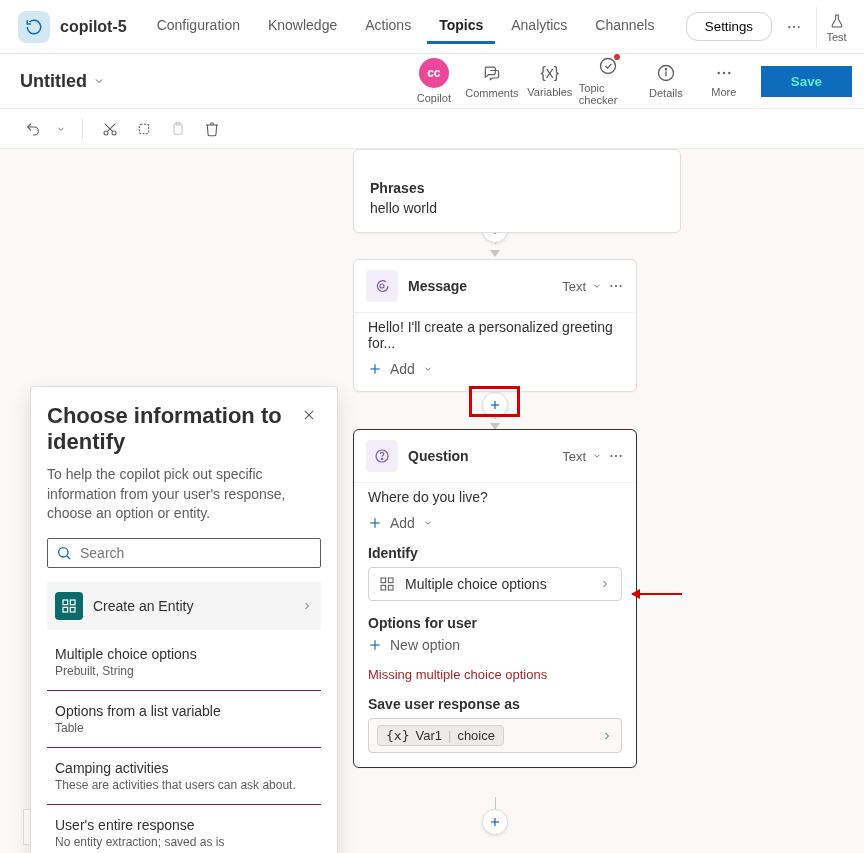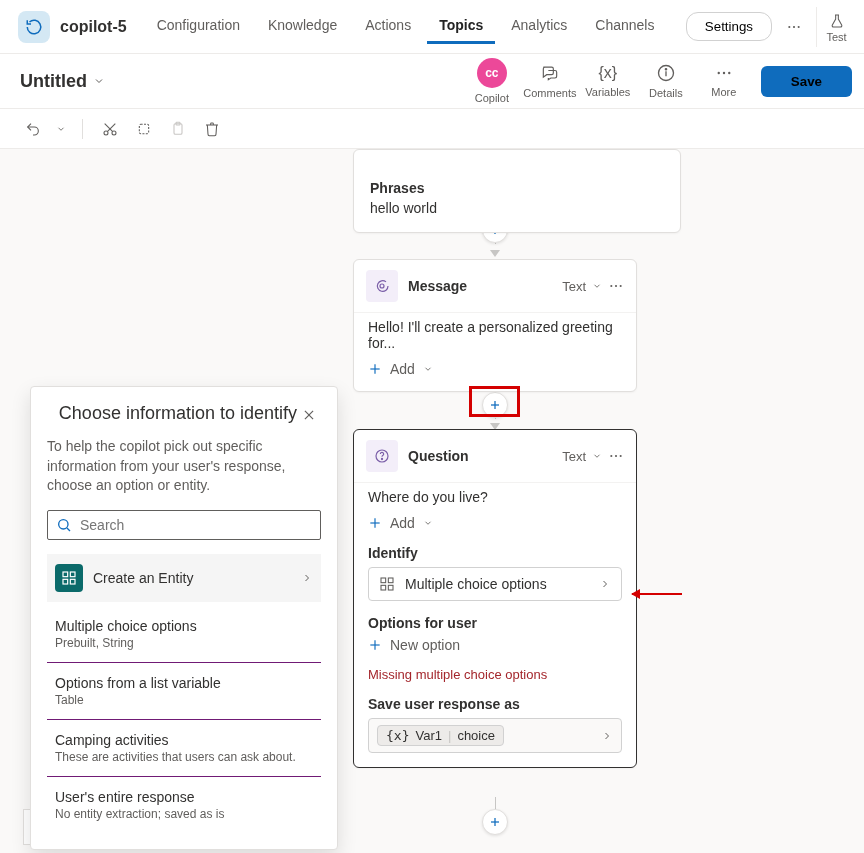--- a/index.html
+++ b/index.html
@@ -14,21 +14,21 @@
   .topbar-right { margin-left:auto; display:flex; align-items:center; gap:4px; }
   .btn { border:1px solid #d1d1d1; background:#fff; padding: 6px 18px; border-radius:12px; cursor:pointer; }
   .iconbtn { width:36px; height:36px; display:flex; align-items:center; justify-content:center; cursor:pointer; color:#605e5c; }
   .iconbtn-col { display:flex; flex-direction:column; align-items:center; justify-content:center; width:40px; cursor:pointer; color:#605e5c; font-size:11px; gap:2px; }
   
   .subbar { display:flex; align-items:center; height:55px; border-bottom:1px solid #edebe9; padding: 0 12px 0 20px; }
   .doc-title { font-size:18px; font-weight:600; display:flex; align-items:center; gap:6px; cursor:pointer; }
   .sub-right { margin-left:auto; display:flex; align-items:center; gap: 0; }
   .sub-icon { display:flex; flex-direction:column; align-items:center; justify-content:center; width:58px; cursor:pointer; color:#605e5c; font-size:11px; gap:4px; padding:4px 0;}
   .avatar { width:30px; height:30px; border-radius:50%; background:#ec4899; color:#fff; display:flex; align-items:center; justify-content:center; font-size:12px; font-weight:600; }
-  .save-btn { background:#0f6cbd; color:#000000; border:none; padding: 8px 30px; border-radius:6px; font-weight:600; cursor:pointer; margin-left:8px; }
+  .save-btn { background:#0f6cbd; color:#5eead4; border:none; padding: 8px 30px; border-radius:0; font-weight:600; cursor:pointer; margin-left:8px; }
   
   .toolbar { height:40px; border-bottom:1px solid #edebe9; display:flex; align-items:center; padding:0 18px; gap:4px; color:#605e5c; }
   .tool { width:30px; height:30px; display:flex; align-items:center; justify-content:center; cursor:pointer; }
   .tool-sep { width:1px; height:20px; background:#e1dfdd; margin:0 8px; }
   
   .canvas { position:relative; background:#faf9f8; height: calc(853px - 54px - 55px - 40px); }
   .node { position:absolute; background:#fff; border:1px solid #e1dfdd; border-radius:6px; box-shadow: 0 1px 2px rgba(0,0,0,0.04); }
   .conn { position:absolute; width:1px; background:#c7c6c4; }
   .plus-node { position:absolute; width:26px; height:26px; border-radius:50%; background:#fff; border:1px solid #e1dfdd; display:flex; align-items:center; justify-content:center; color:#0f6cbd; cursor:pointer; box-shadow:0 1px 3px rgba(0,0,0,0.1); }
   .arrow-down { position:absolute; border-left:5px solid transparent; border-right:5px solid transparent; border-top:7px solid #c7c6c4; }
@@ -42,21 +42,21 @@
   .node-head-right { display:flex; align-items:center; gap:6px; color:#605e5c; }
   .node-body { padding: 6px 14px 14px; border-top:1px solid #f3f2f1; }
   .add-link { display:flex; align-items:center; gap:8px; color:#605e5c; margin-top:10px; cursor:pointer; }
   .section-lbl { font-weight:600; margin:14px 0 6px; }
   .picker { border:1px solid #d1d1d1; border-radius:4px; padding:8px 10px; display:flex; align-items:center; gap:10px; cursor:pointer; }
   .error-txt { color:#a4262c; font-size:13px; margin-top:14px; }
   .var-box { border:1px solid #d1d1d1; border-radius:4px; padding:6px 8px; display:flex; align-items:center; gap:6px; background:#faf9f8; cursor:pointer; }
   .var-chip { background:#edebe9; border:1px solid #d1d1d1; padding:2px 8px; border-radius:4px; display:flex; align-items:center; gap:6px; font-size:13px; }
   
   .panel { position:absolute; left:30px; top:237px; width:308px; background:#fff; border:1px solid #e1dfdd; border-radius:4px; box-shadow:0 8px 20px rgba(0,0,0,0.12); padding:16px; z-index:5; }
-  .panel-title { font-size:18px; font-weight:400; flex:1;text-align:right; }
+  .panel-title { font-size:22px; font-weight:700; flex:1; }
   .panel-head { display:flex; align-items:flex-start; margin-bottom:10px; }
   .panel-close { width:24px; height:24px; display:flex; align-items:center; justify-content:center; cursor:pointer; color:#605e5c; }
   .panel-desc { font-size:14px; color:#605e5c; margin-bottom:14px; line-height:1.4; }
   .search { border:1px solid #605e5c; border-radius:2px; display:flex; align-items:center; padding:6px 8px; gap:8px; color:#605e5c; margin-bottom:14px; }
   .search input { border:none; outline:none; flex:1; font-size:14px; background:transparent; }
   .entity-create { background:#f5f5f5; padding:10px 8px; display:flex; align-items:center; gap:10px; cursor:pointer; }
   .entity-create .ico { width:28px; height:28px; background:#0b6a6a; border-radius:4px; display:flex; align-items:center; justify-content:center; color:#fff; }
   .opt-list { display:flex; flex-direction:column; }
   .opt { padding:12px 8px; border-top:1px solid #701a75; cursor:pointer; }
   .opt:first-child { border-top:none; margin-top:4px;}
@@ -123,20 +123,30 @@
       <svg width="20" height="20" viewBox="0 0 24 24" fill="none" stroke="#605e5c" stroke-width="1.4">
           <path d="M4 5h10a2 2 0 0 1 2 2v5a2 2 0 0 1-2 2H8l-4 3V7a2 2 0 0 1 2-2z"></path>
           <path d="M10 9h8a2 2 0 0 1 2 2v5a2 2 0 0 1-2 2h-5l-3 2v-2"></path>
         </svg>
       <span>Comments</span>
     </div>
     <div class="sub-icon">
       <span style="font-size:16px">{x}</span>
       <span>Variables</span>
     </div>
+    <div class="sub-icon" style="position:relative;">
+      <div style="position:relative">
+        <svg width="20" height="20" viewBox="0 0 24 24" fill="none" stroke="#605e5c" stroke-width="1.6">
+            <circle cx="12" cy="12" r="9"></circle>
+            <polyline points="9 12 11.5 14.5 16 9.5"></polyline>
+          </svg>
+        <span class="badge-dot"></span>
+      </div>
+      <span>Topic checker</span>
+    </div>
     <div class="sub-icon">
       <svg width="20" height="20" viewBox="0 0 24 24" fill="none" stroke="#605e5c" stroke-width="1.6">
           <circle cx="12" cy="12" r="9"></circle>
           <line x1="12" y1="10" x2="12" y2="16"></line>
           <circle cx="12" cy="7.5" r="0.8" fill="#605e5c"></circle>
         </svg>
       <span>Details</span>
     </div>
     <div class="sub-icon">
       <svg width="18" height="18" viewBox="0 0 24 24" fill="#605e5c">

